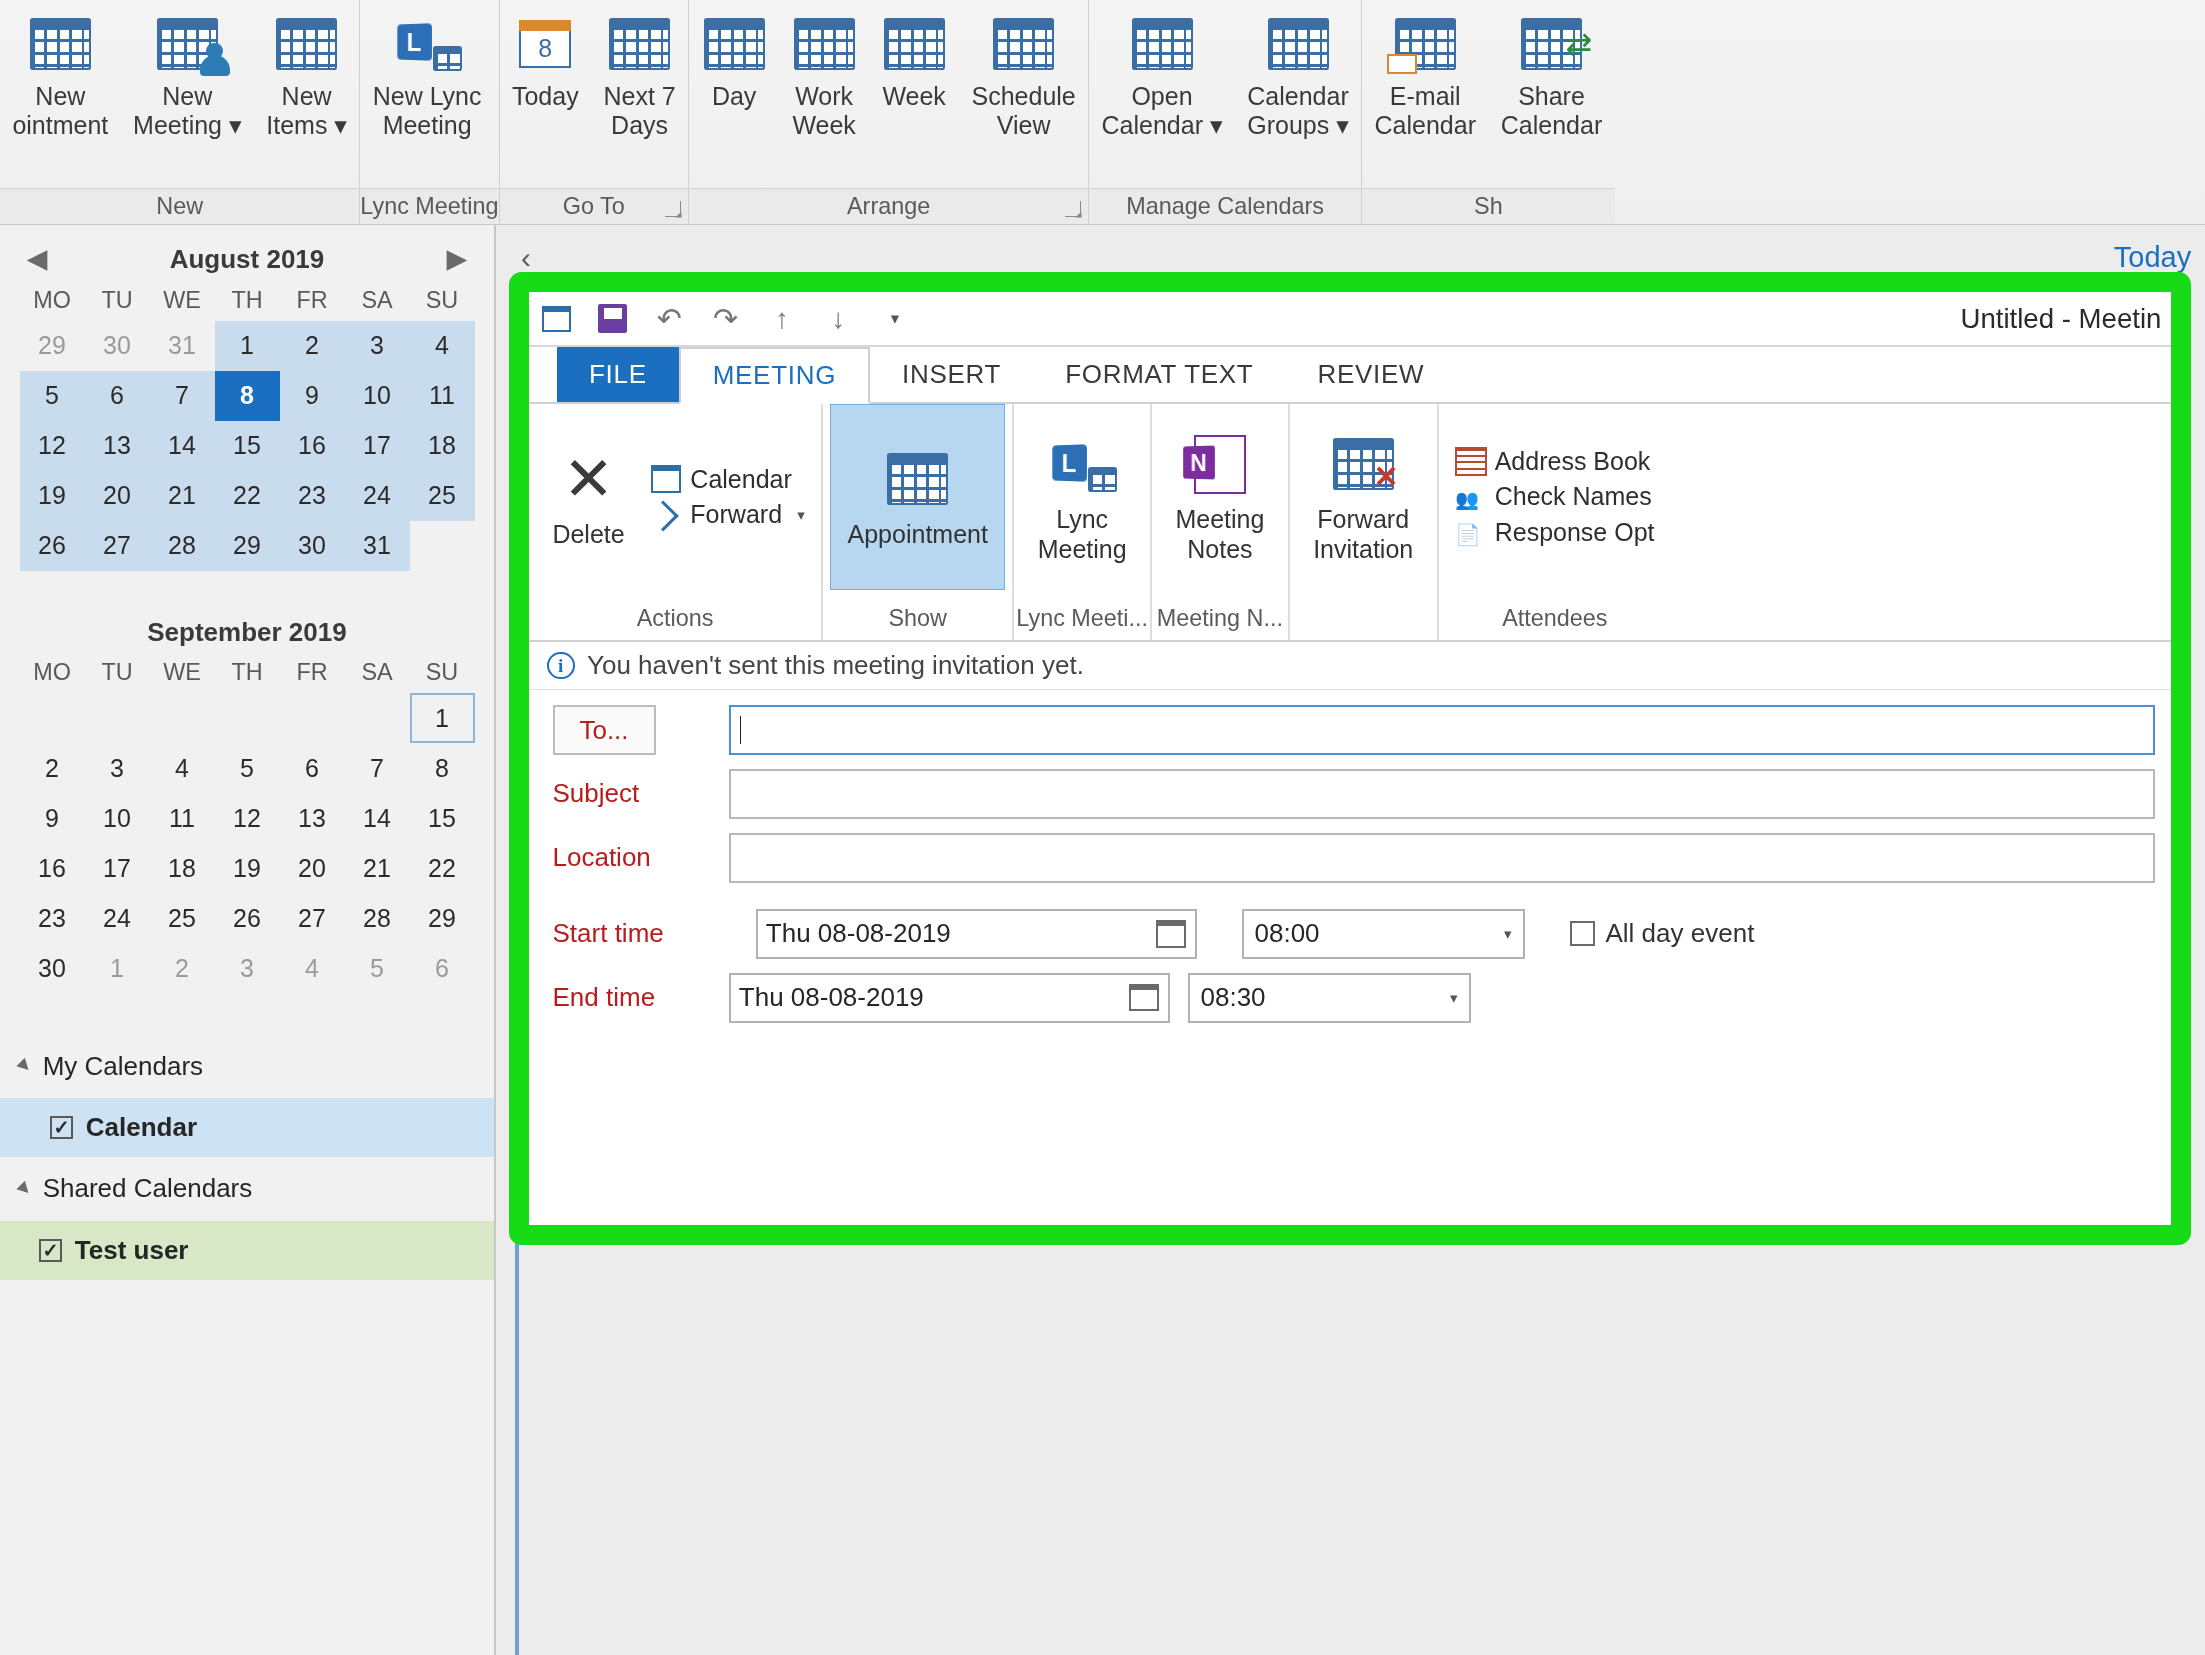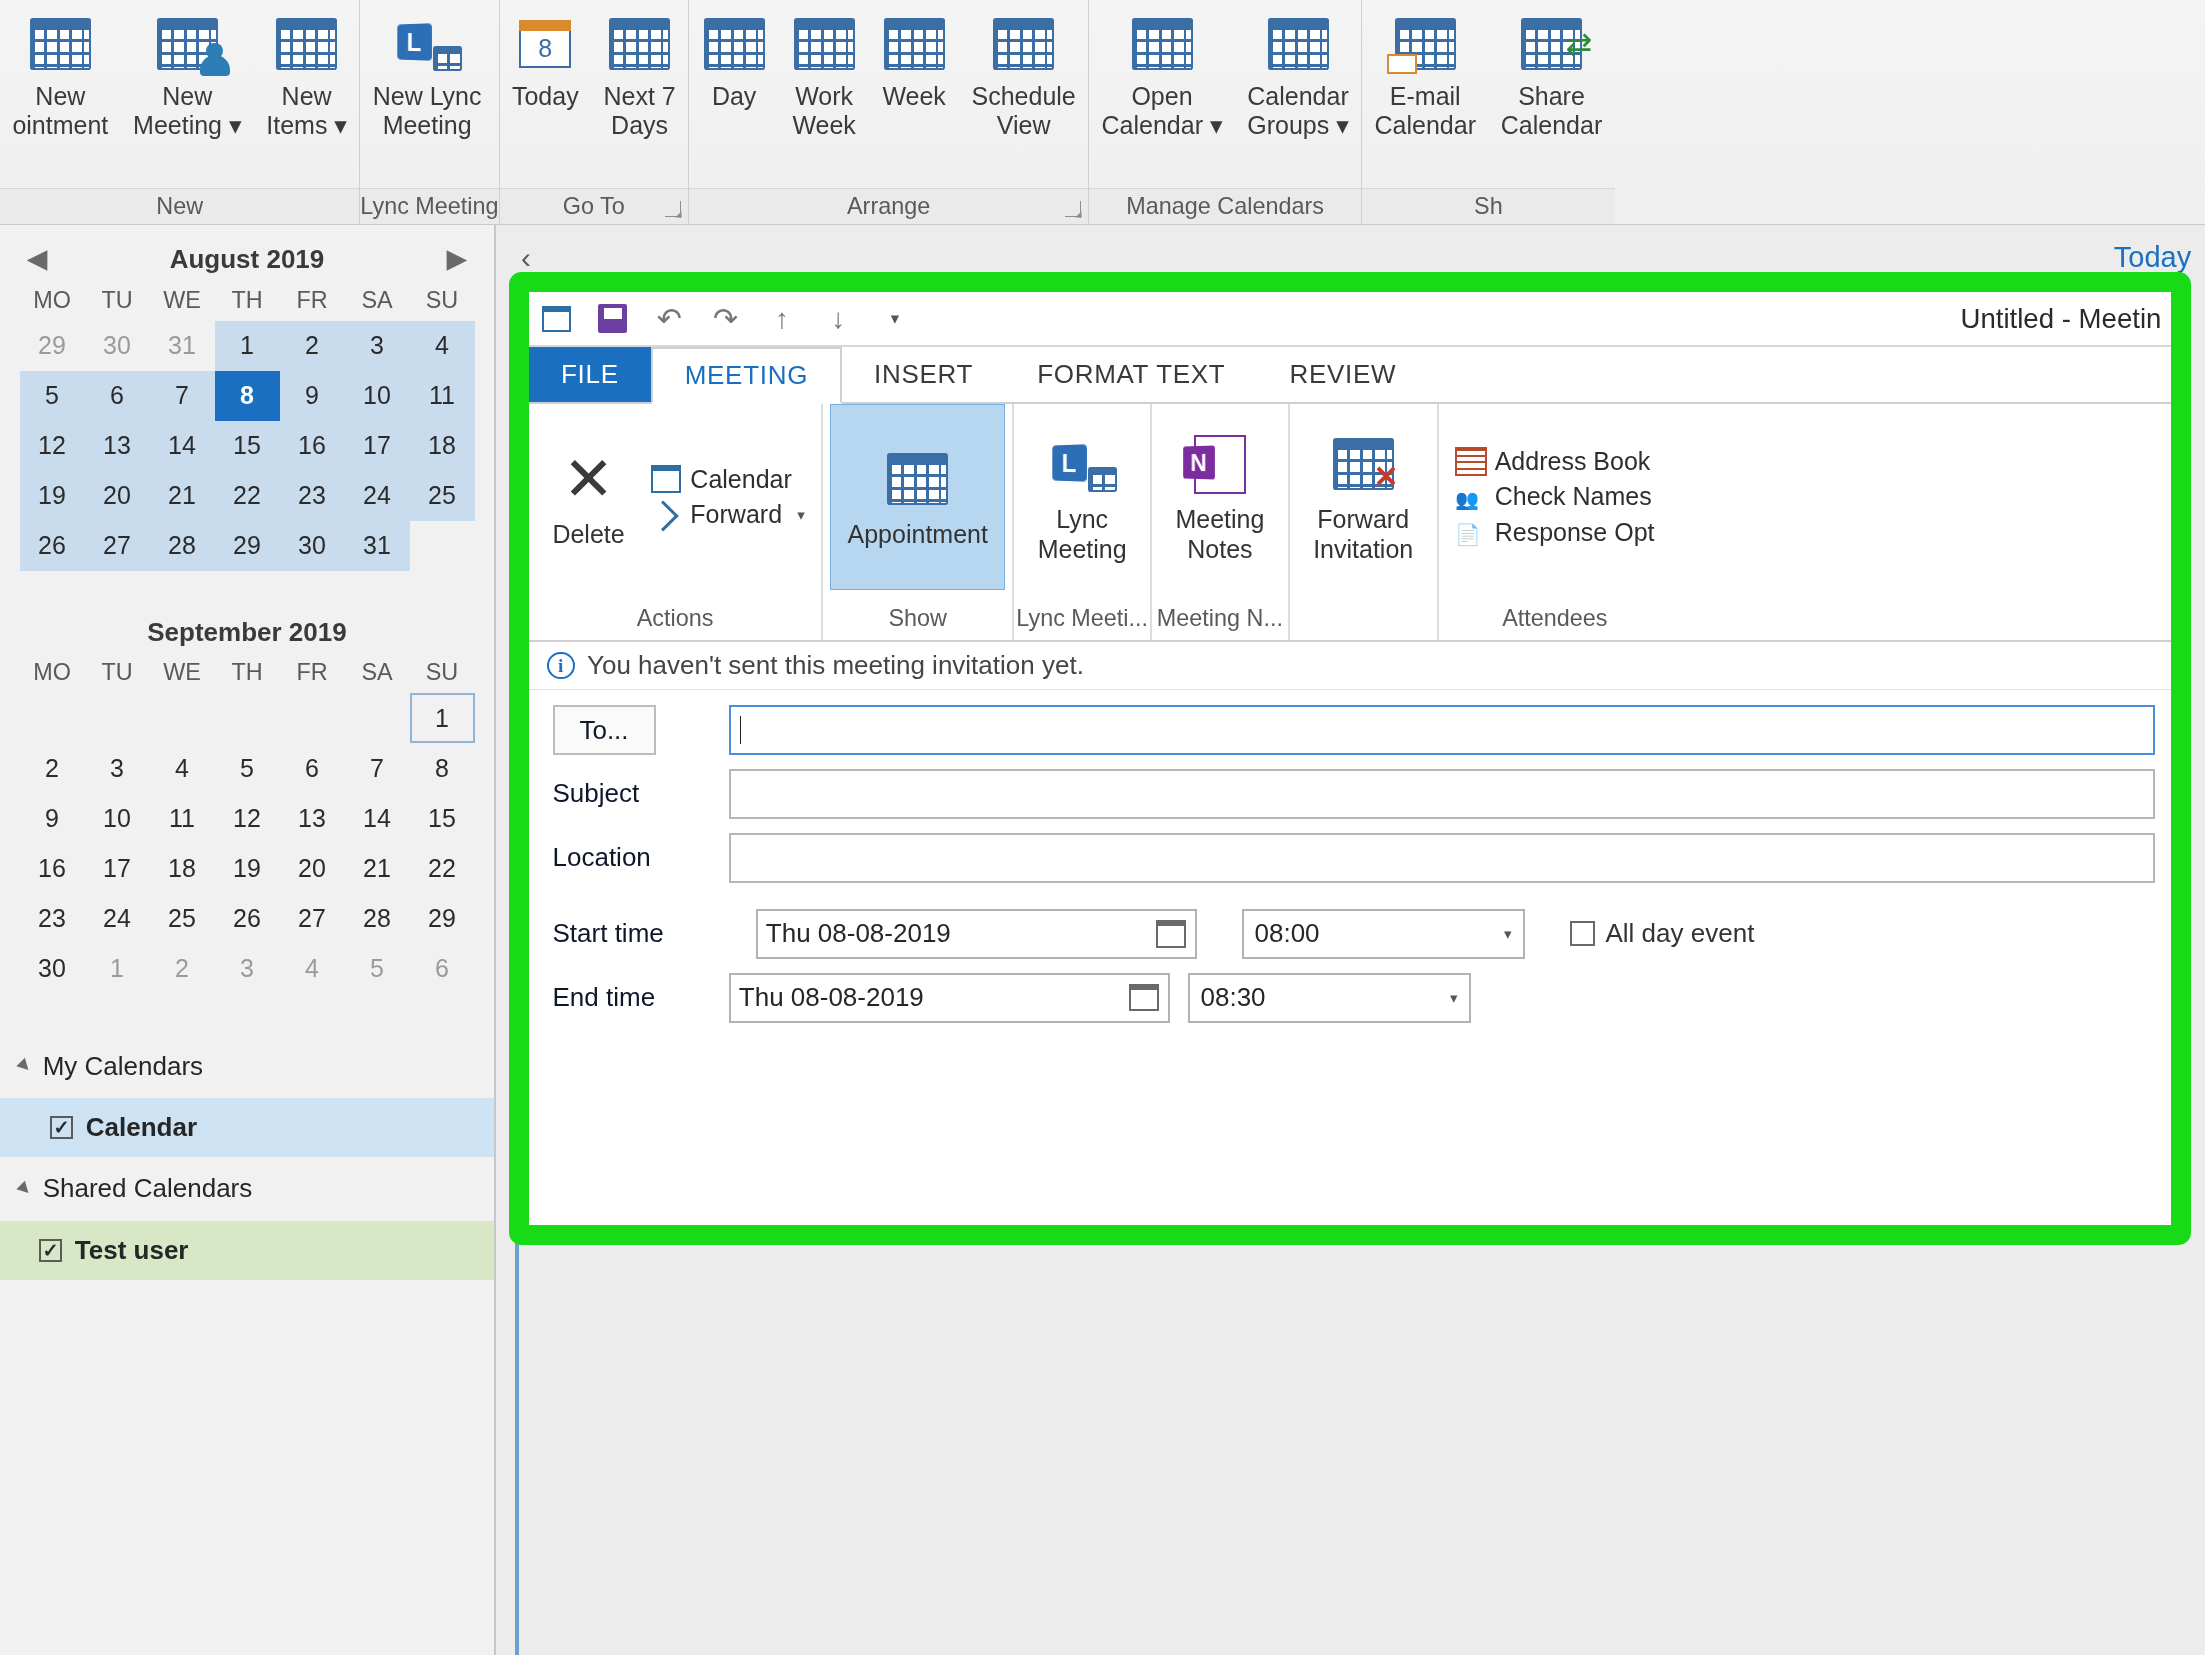--- a/index.html
+++ b/index.html
@@ -249,21 +249,21 @@
     height: 57px; background: #fff;
     display: flex; align-items: stretch;
     border-bottom: 2.1px solid #d0d0d0;
   }
   .mtg-tab {
     padding: 0 32px;
     display: flex; align-items: center;
     font-size: 26px; letter-spacing: 0.7px;
     color: #3a3a3a;
   }
-  .mtg-tab.file { background: #1a6fc0; color: #fff; }
+  .mtg-tab.file { background: #1a6fc0; color: #fff; margin-left: 28px; }
   .mtg-tab.active {
     color: #1a6fc0;
     border: 2.1px solid #d0d0d0; border-bottom: 2.1px solid #fff;
     background: #fff;
     margin-bottom: -2.1px;
   }
 
   
   .mtg-ribbon {
     height: 238px; background: #fff;
@@ -391,21 +391,21 @@
     border-top:16.5px solid #3b6fa7;
   }
   .env::after {
     content:'→'; position:absolute; right:-16.5px; top:8.3px;
     color:#2c8a3a; font-size:22px; font-weight:bold;
   }
 
   .form-rows { flex: 1; display: flex; flex-direction: column; gap: 13.8px; }
   .form-row { display: flex; align-items: center; gap: 18px; }
   .form-label {
-    width: 165px; font-size: 26px; color: #0f172a;
+    width: 165px; font-size: 26px; color: #b91c1c;
     display: flex; align-items: flex-start; justify-content: flex-start; padding-left: 7px;
   }
   .btn-to {
     width: 103px;
     border: 2.1px solid #bcbcbc; background:#fafafa;
     height: 50px; font-size: 26px; text-align:center;
     display:flex;align-items:center;justify-content:center;
   }
   .text-input {
     flex: 1; height: 50px;

